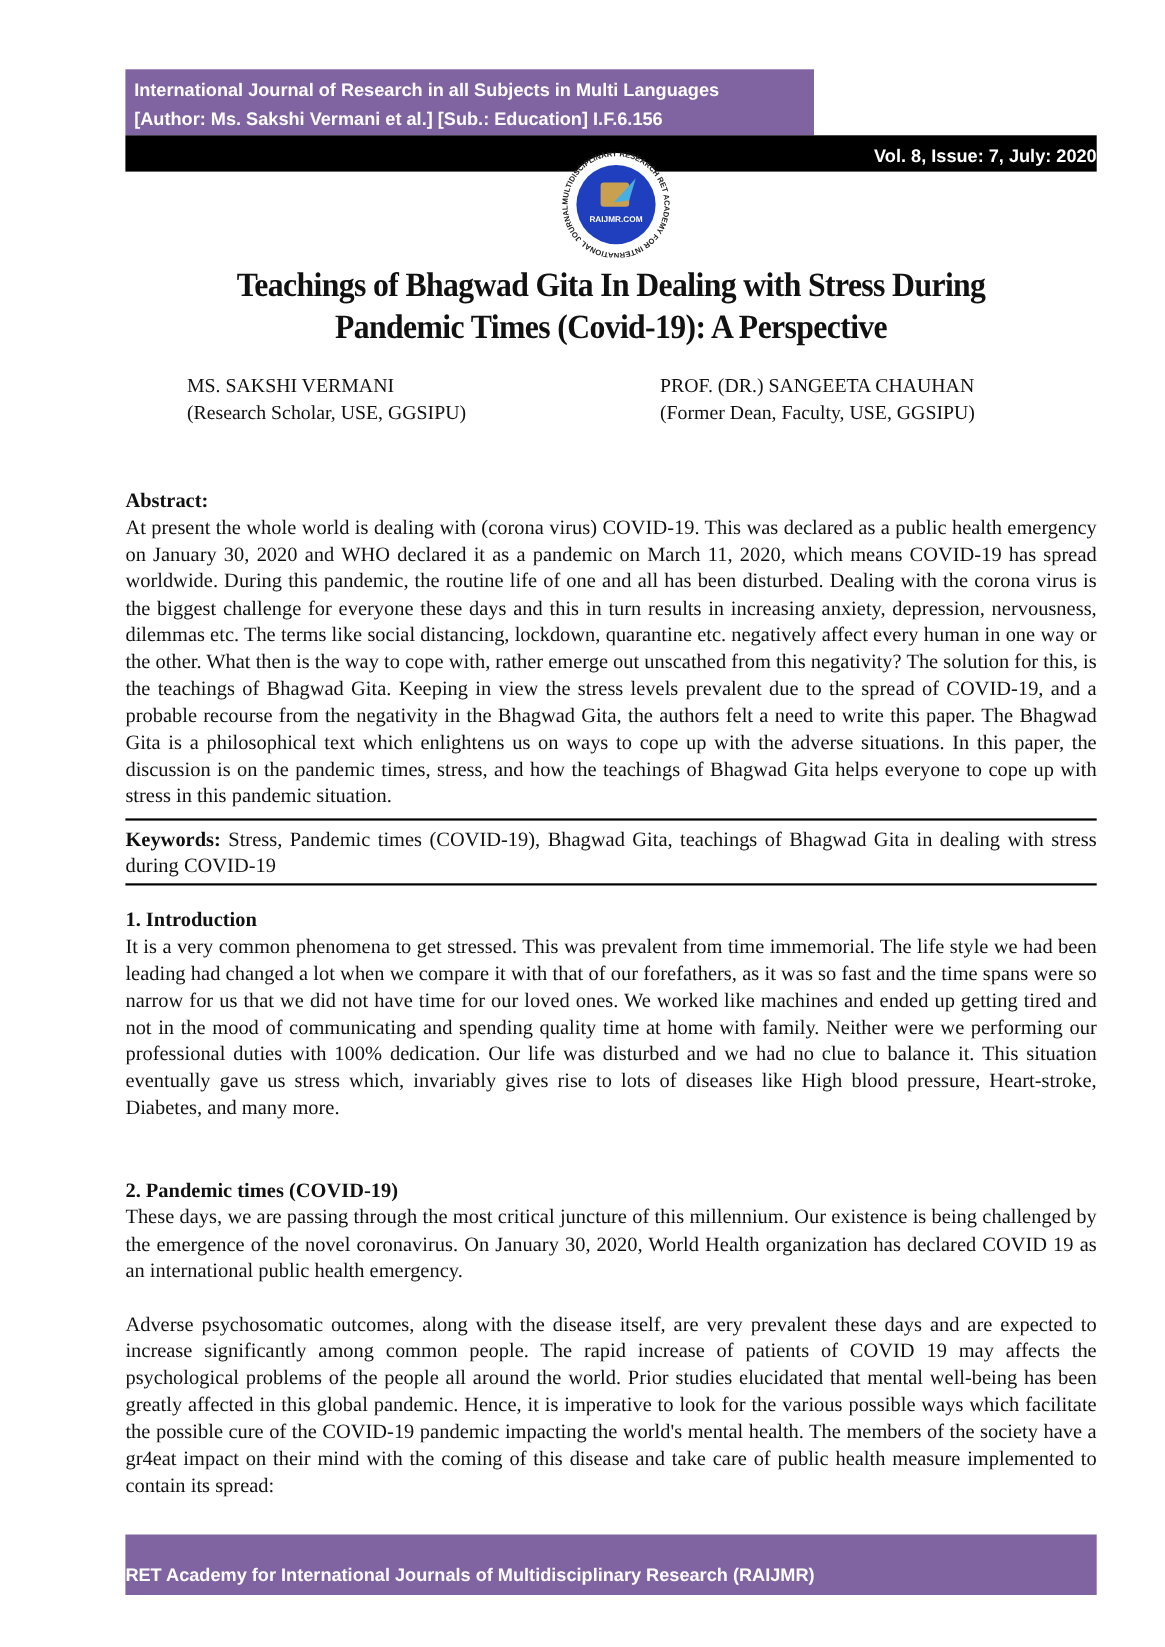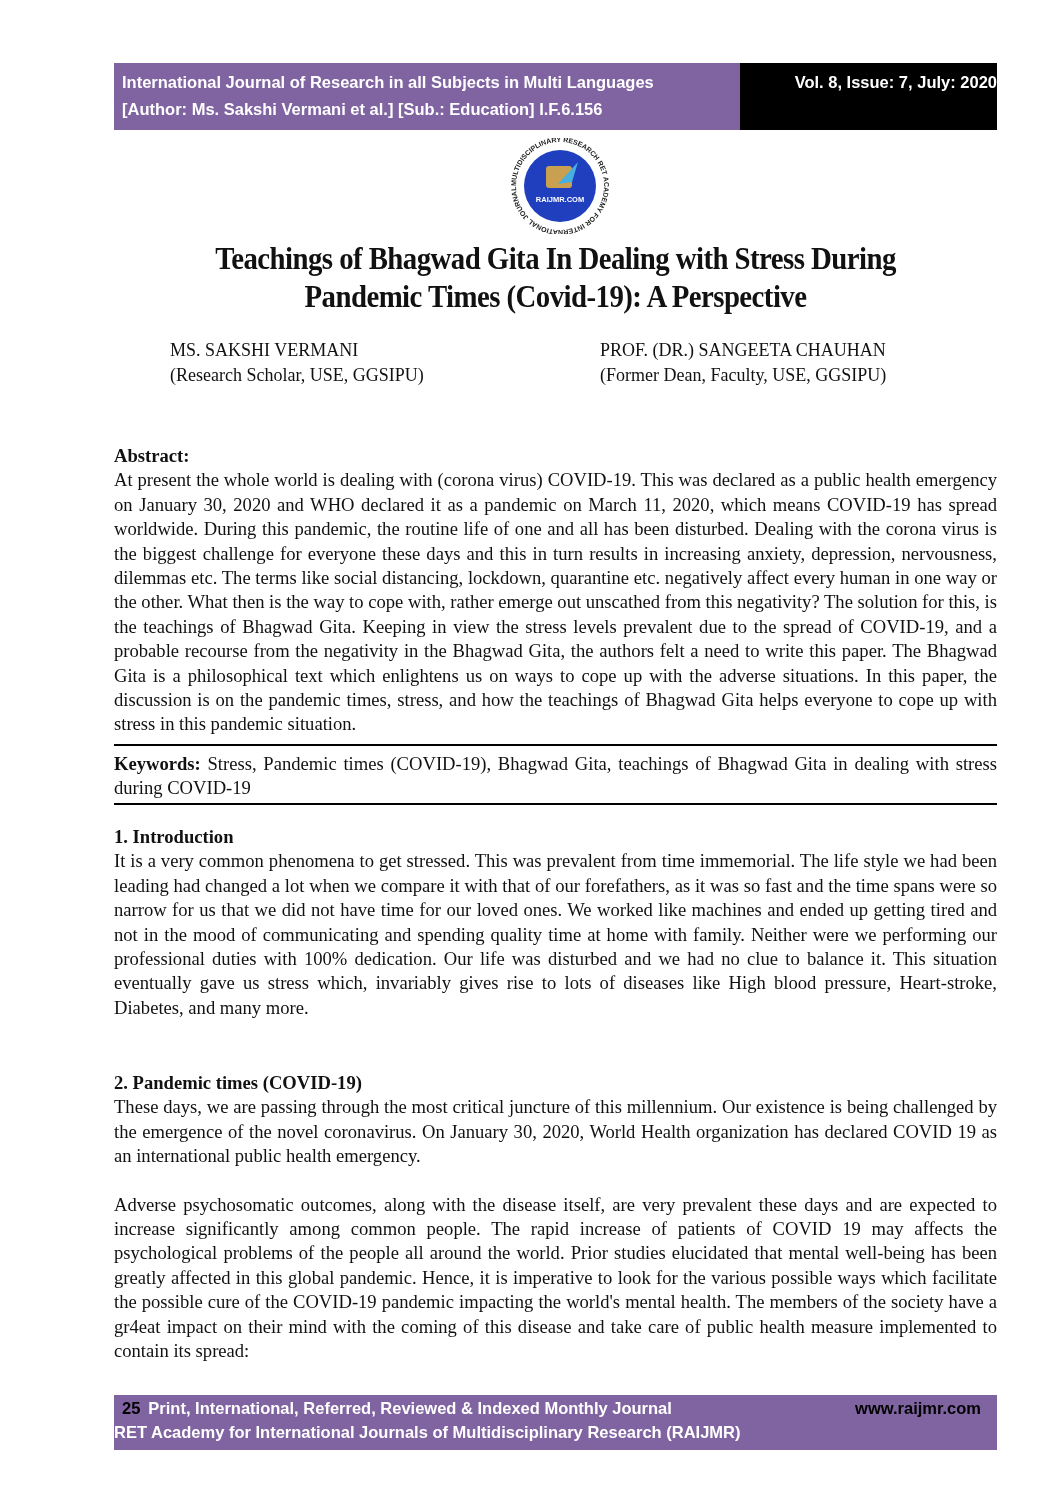--- a/index.html
+++ b/index.html
@@ -1,18 +1,18 @@
 <!DOCTYPE html>
 <html><head>
   <meta charset="utf-8">
   <style>
     html, body { margin: 0; padding: 0; background: #ffffff; }
     body { width: 1059px; height: 1497px; position: relative; overflow: hidden;
            font-family: "Liberation Serif", serif; color: #111; }
-    .header { position: absolute; left: 114px; top: 63px; width: 883px; height: 67px; display: flex; }
+    .header { position: absolute; left: 114px; top: 63px; width: 883px; height: 87px; display: flex; flex-direction: column; }
     .header-left { background: #8064a2; width: 626px; height: 100%; color: #fff;
                    font-family: "Liberation Sans", sans-serif; font-weight: bold; font-size: 16.5px;
                    padding: 6px 0 0 8px; box-sizing: border-box; line-height: 27px; }
     .header-right { background: #000; flex: 1; color: #fff; font-family: "Liberation Sans", sans-serif;
                     font-weight: bold; font-size: 16.5px; text-align: right; padding: 6px 0 0 0;
                     box-sizing: border-box; line-height: 27px; }
     .logo { position: absolute; left: 508px; top: 138px; width: 104px; height: 96px; }
     .title { position: absolute; left: 114px; top: 240px; width: 883px; text-align: center;
              font-weight: bold; font-size: 31px; line-height: 38px; letter-spacing: -0.6px;
              font-family: "Liberation Serif", serif; transform: scaleX(0.93); transform-origin: center top; }
@@ -90,18 +90,14 @@
 </div>
 
 <div class="content" style="top:1071px;">
   <div class="h">2. Pandemic times (COVID-19)</div>
   <div>These days, we are passing through the most critical juncture of this millennium. Our existence is being challenged by the emergence of the novel coronavirus. On January 30, 2020, World Health organization has declared COVID 19 as an international public health emergency.</div>
   <div style="height:24px;"></div>
   <div>Adverse psychosomatic outcomes, along with the disease itself, are very prevalent these days and are expected to increase significantly among common people. The rapid increase of patients of COVID 19 may affects the psychological problems of the people all around the world. Prior studies elucidated that mental well-being has been greatly affected in this global pandemic. Hence, it is imperative to look for the various possible ways which facilitate the possible cure of the COVID-19 pandemic impacting the world's mental health. The members of the society have a gr4eat impact on their mind with the coming of this disease and take care of public health measure implemented to contain its spread:</div>
 </div>
 
 <div class="footer">
-  <div class="row1">
-    <span><span class="pg">25</span><span>Print, International, Referred, Reviewed &amp; Indexed Monthly Journal</span></span>
-    <span class="web">www.raijmr.com</span>
-  </div>
   <div class="row2">RET Academy for International Journals of Multidisciplinary Research (RAIJMR)</div>
 </div>
 
 </body></html>

